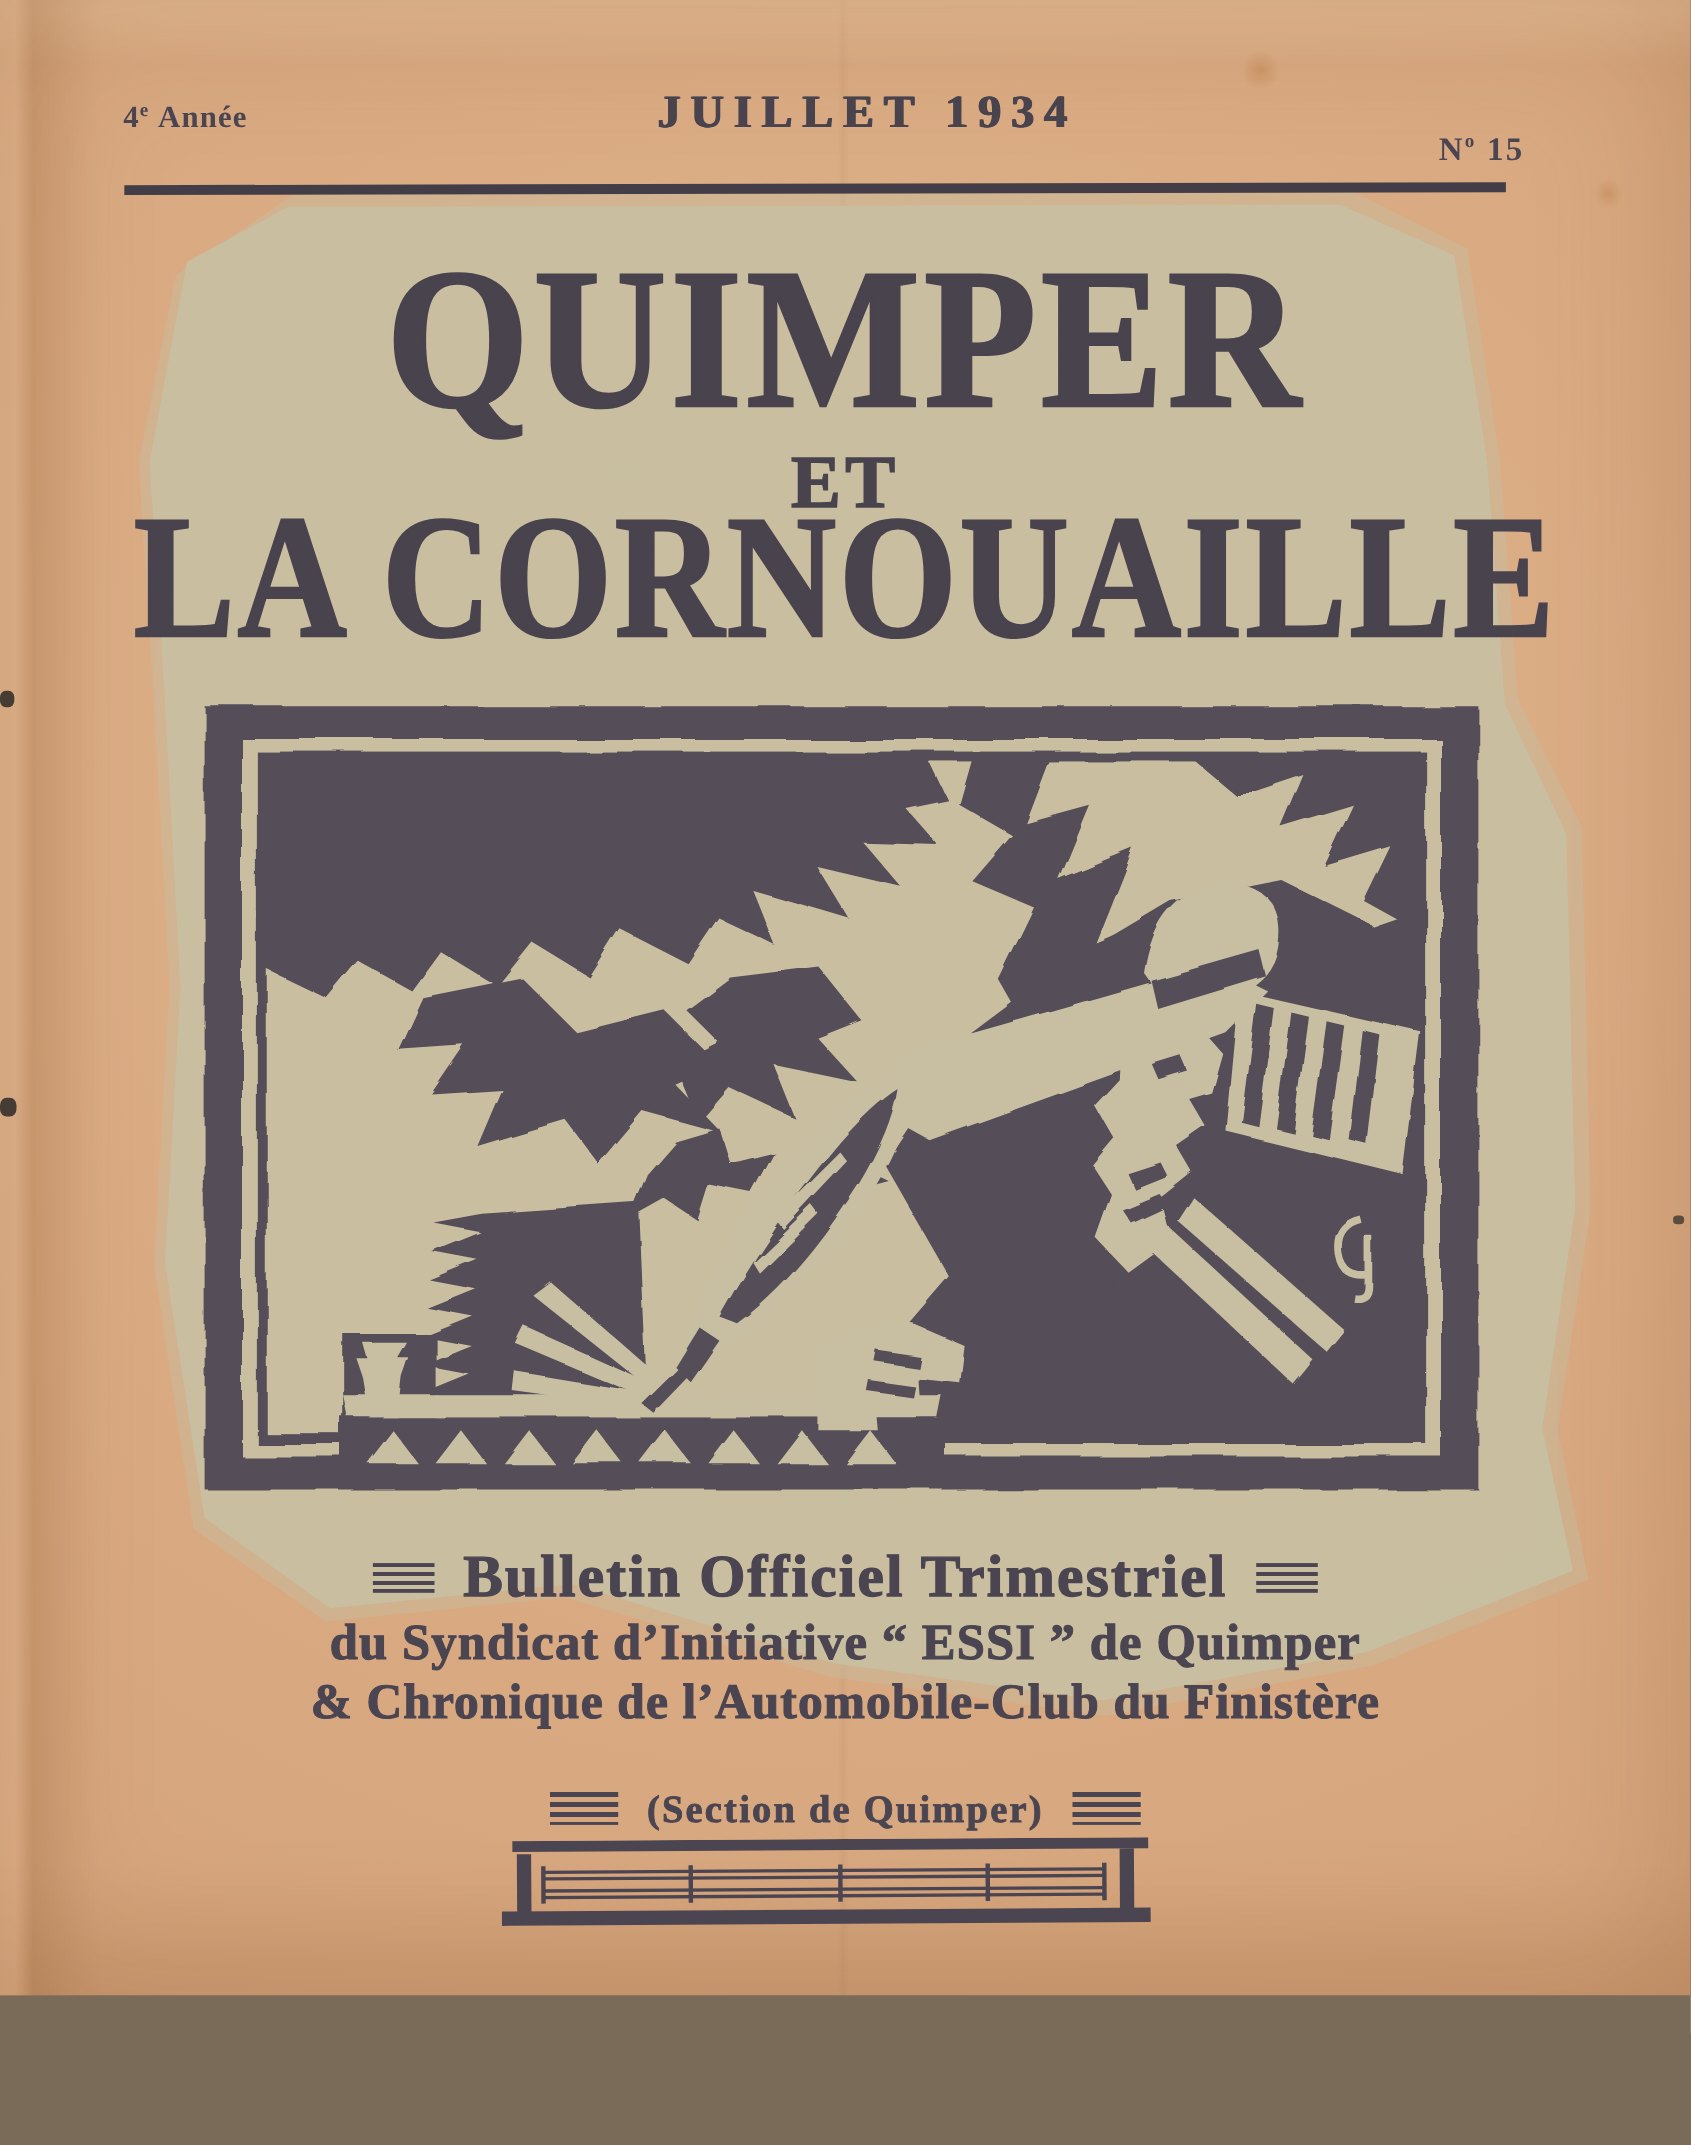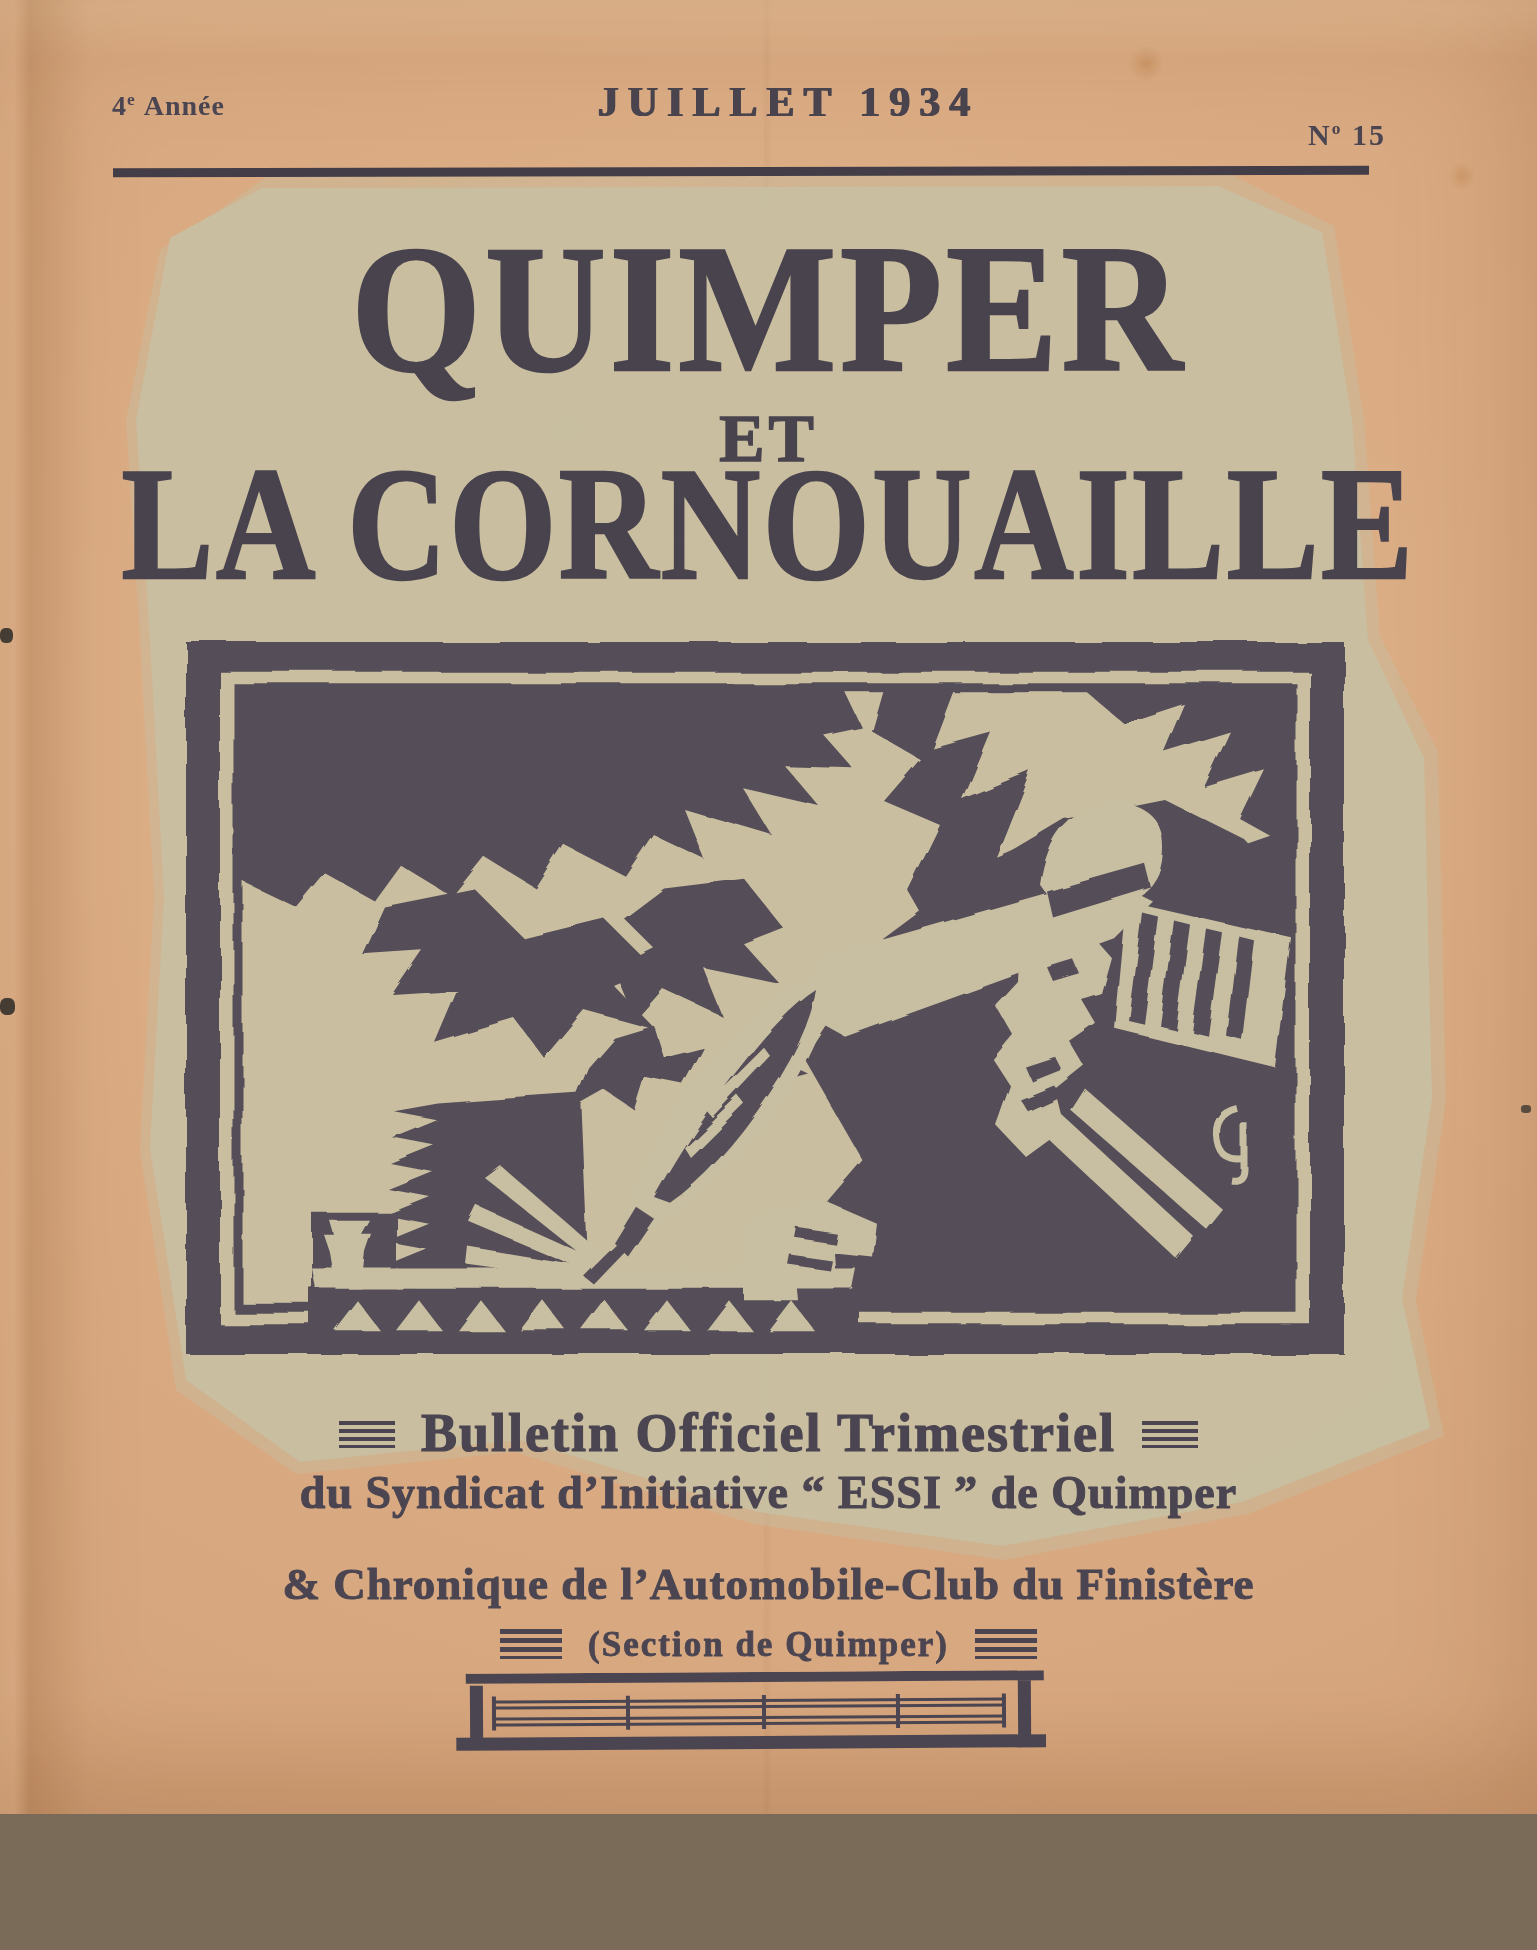--- a/index.html
+++ b/index.html
@@ -59,21 +59,21 @@
     -webkit-text-stroke:1.5px #49434e;}
   .title3{position:absolute;left:0;top:444px;width:1537px;text-align:center;margin:0;
     font-size:160px;line-height:1;font-weight:bold;color:#49434e;letter-spacing:3px;
     transform:scaleX(.86);-webkit-text-stroke:2.5px #49434e;}
   .woodcut{position:absolute;left:184px;top:640px;width:1162px;height:716px;margin:0;}
   .woodcut svg{display:block;width:100%;height:100%;}
   .subline{position:absolute;left:0;width:1537px;text-align:center;font-weight:bold;color:#4b4551;
     white-space:nowrap;}
   .sub1{top:1402px;font-size:54px;letter-spacing:2px;-webkit-text-stroke:1.2px #4b4551;}
   .sub2{top:1466px;font-size:46px;letter-spacing:1px;-webkit-text-stroke:1px #4b4551;}
-  .sub3{top:1521px;font-size:45px;letter-spacing:1px;margin-top:37px;-webkit-text-stroke:1px #4b4551;}
+  .sub3{top:1521px;font-size:45px;letter-spacing:1px;-webkit-text-stroke:1px #4b4551;}
   .sub4{top:1580px;font-size:35px;letter-spacing:2px;margin-top:45px;-webkit-text-stroke:0.8px #4b4551;}
   .tbars{display:inline-block;vertical-align:middle;width:56px;height:27px;margin:0 26px 8px 26px;
     background:repeating-linear-gradient(to bottom,#4b4551 0 4px,rgba(0,0,0,0) 4px 8px);}
   .sub4 .tbars{width:62px;height:30px;background:repeating-linear-gradient(to bottom,#4b4551 0 5px,rgba(0,0,0,0) 5px 9px);}
   .fence{position:absolute;left:456px;top:1672px;width:590px;height:80px;transform:rotate(-0.35deg);}
   .fence svg{display:block;width:100%;height:100%;}
   .speck{position:absolute;background:#453c33;border-radius:40%;}
   .speck.s1{left:0;top:628px;width:13px;height:15px;}
   .speck.s2{left:0;top:998px;width:15px;height:17px;}
   .speck.s3{left:1521px;top:1105px;width:10px;height:8px;background:#5a4c3e;}

